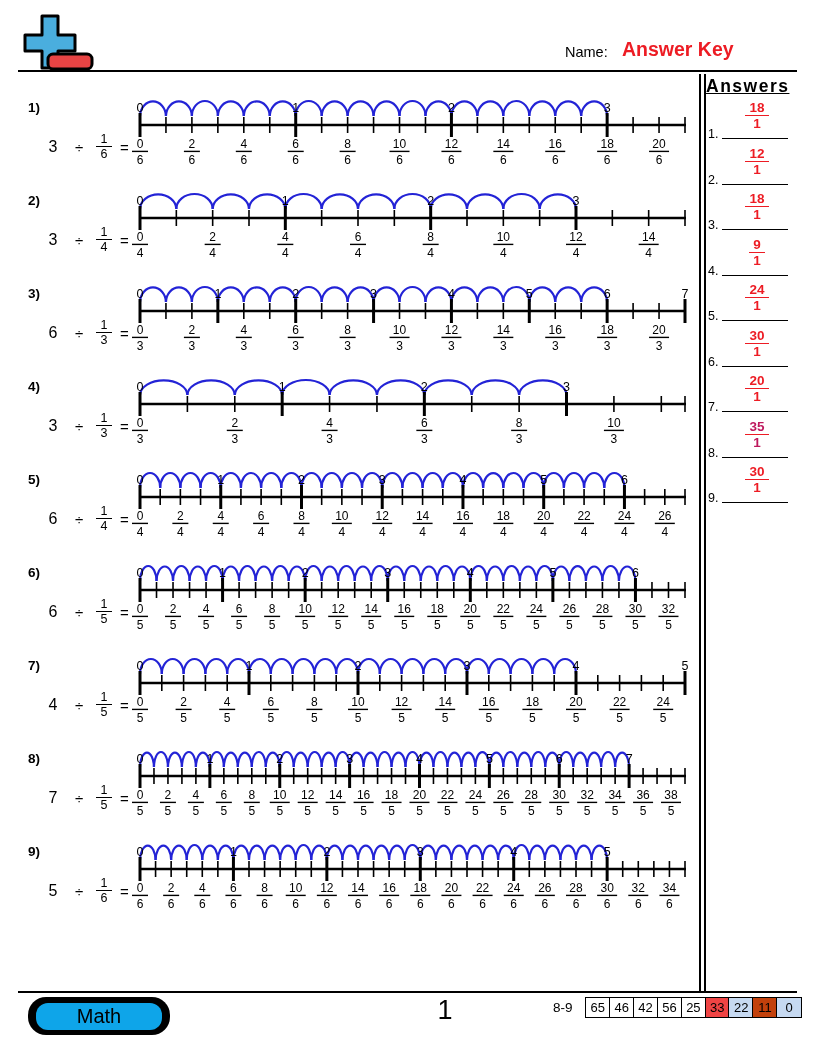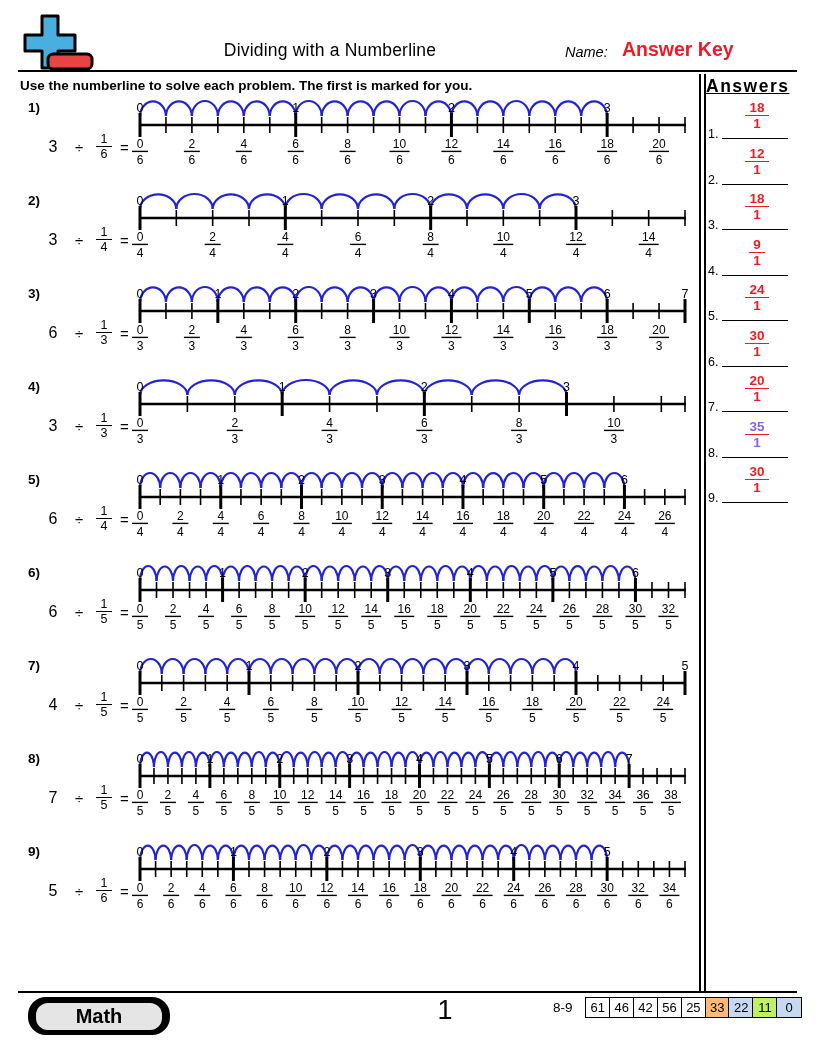--- a/index.html
+++ b/index.html
@@ -3,21 +3,21 @@
 <meta charset="utf-8">
 <style>
   html,body{margin:0;padding:0;background:#fff;}
   .page{position:relative;width:816px;height:1056px;background:#fff;overflow:hidden;
         font-family:"Liberation Sans",sans-serif;color:#000;}
 
   
   .logo{position:absolute;left:18px;top:12px;width:100px;height:75px;z-index:3;}
   .title{position:absolute;left:160px;top:40px;width:340px;text-align:center;
          font-size:17.5px;letter-spacing:.2px;}
-  .name-label{position:absolute;left:565px;top:44px;font-size:14.5px;font-style:italic;}
+  .name-label{position:absolute;left:565px;top:44px;font-size:14.5px;}
   .name-value{position:absolute;left:622px;top:38px;font-size:19.5px;font-weight:bold;color:#ed1c24;}
   .rule{position:absolute;left:18px;top:70px;width:779px;border-top:2.8px solid #000;}
   .instructions{position:absolute;left:20px;top:78px;font-size:13.5px;font-weight:bold;}
 
   
   .answers-border{position:absolute;left:699px;top:74px;width:2.5px;height:919px;
                   border-left:2px solid #000;border-right:2px solid #000;}
   .answers-title{position:absolute;left:706px;top:76px;width:106px;
                  font-size:17.5px;font-weight:bold;text-decoration:underline;letter-spacing:1.5px;}
   .ans-item{position:absolute;left:700px;width:116px;height:42px;}
@@ -39,22 +39,22 @@
   .expr .e-frac .fnum{display:inline-block;border-bottom:1.5px solid #000;padding:0 4.5px;}
   .expr .e-frac .fden{display:block;}
   .expr .e-eq{position:absolute;left:82px;top:8px;font-size:15px;}
   svg.numberline{position:absolute;left:130px;top:0;}
   svg.numberline text{font-family:"Liberation Sans",sans-serif;fill:#000;}
 
   
   .footer-rule{position:absolute;left:18px;top:991px;width:779px;border-top:2.2px solid #000;}
   .math-badge{position:absolute;left:28px;top:997px;width:142px;height:38px;background:#000;
               border-radius:18px;display:flex;align-items:center;justify-content:center;}
-  .math-badge-inner{background:#e5e5e5;border-radius:12px;width:126px;height:27px;display:flex;
-              align-items:center;justify-content:center;font-size:20px;font-weight:bold;}
+  .math-badge-inner{background:#0ea5e9;border-radius:12px;width:126px;height:27px;display:flex;
+              align-items:center;justify-content:center;font-size:20px;font-weight:normal;}
   .site{position:absolute;left:176px;top:1010px;font-size:15.5px;}
   .page-num{position:absolute;left:425px;top:995px;width:40px;text-align:center;font-size:27px;}
   .score-label{position:absolute;left:553px;top:1000px;font-size:13.5px;}
   .score-cells{position:absolute;left:585px;top:997px;display:flex;}
   .score-cell{width:23.5px;height:19px;border:1.6px solid #000;margin-left:-1.6px;
               display:flex;align-items:center;justify-content:center;font-size:13px;background:#fff;}
   .score-cell:first-child{margin-left:0;}
   .score-cell.hl{background:#c6d9f1;}
 </style>
 </head>
@@ -64,24 +64,22 @@
 
   <div class="rule"></div>
 
   <div class="logo">
     <svg width="100" height="75" viewBox="0 0 100 75">
       <path id="logo-plus" d="M24 4 H40 V23 H57 V39 H40 V56 H24 V39 H7 V23 H24 Z" stroke="#000" stroke-width="3" stroke-linejoin="round" fill="#4aaede"></path>
       <rect id="logo-minus" x="30" y="42" width="44" height="15" rx="5" stroke="#000" stroke-width="3" fill="#e84444"></rect>
     </svg>
   </div>
 
-  <div class="title">Dividing with a Numberline</div>
   <div class="name-label">Name:</div>
   <div class="name-value">Answer Key</div>
-  <div class="instructions">Use the numberline to solve each problem. The first is marked for you.</div>
 
   <div class="answers-border"></div>
   <div class="answers-title">Answers</div>
   <div id="answers-list">
       <div class="ans-item" style="top: 100px;">
         <span class="ans-num">1.</span>
         <span class="ans-frac" style="color: rgb(237, 28, 36);"><span class="fnum">18</span><span class="fden">1</span></span>
         <span class="ans-line"></span>
       </div>
       <div class="ans-item" style="top: 145.5px;">
@@ -109,21 +107,21 @@
         <span class="ans-frac" style="color: rgb(237, 28, 36);"><span class="fnum">30</span><span class="fden">1</span></span>
         <span class="ans-line"></span>
       </div>
       <div class="ans-item" style="top: 373px;">
         <span class="ans-num">7.</span>
         <span class="ans-frac" style="color: rgb(237, 28, 36);"><span class="fnum">20</span><span class="fden">1</span></span>
         <span class="ans-line"></span>
       </div>
       <div class="ans-item" style="top: 418.5px;">
         <span class="ans-num">8.</span>
-        <span class="ans-frac" style="color: #8b5cf6;"><span class="fnum">35</span><span class="fden">1</span></span>
+        <span class="ans-frac" style="color: #be185d;"><span class="fnum">35</span><span class="fden">1</span></span>
         <span class="ans-line"></span>
       </div>
       <div class="ans-item" style="top: 464px;">
         <span class="ans-num">9.</span>
         <span class="ans-frac" style="color: rgb(237, 28, 36);"><span class="fnum">30</span><span class="fden">1</span></span>
         <span class="ans-line"></span>
       </div>
     </div>
 
   <div id="problems">
@@ -1096,24 +1094,24 @@
       </div>
     </div>
 
   <div class="footer-rule"></div>
   <div class="math-badge">
     <span class="math-badge-inner">Math</span>
   </div>
   <div class="page-num">1</div>
   <div class="score-label">8-9</div>
   <div class="score-cells" id="score-cells">
-      <div class="score-cell">61</div>
+      <div class="score-cell">65</div>
       <div class="score-cell">46</div>
       <div class="score-cell">42</div>
       <div class="score-cell">56</div>
       <div class="score-cell">25</div>
-      <div class="score-cell hl" style="background: #fdba74;">33</div>
+      <div class="score-cell hl" style="background: #ef4444;">33</div>
       <div class="score-cell hl" style="background: rgb(198, 217, 241);">22</div>
-      <div class="score-cell hl" style="background: #bef264;">11</div>
+      <div class="score-cell hl" style="background: #c2410c;">11</div>
       <div class="score-cell hl" style="background: rgb(198, 217, 241);">0</div>
     </div>
 
 </div>
 
 </body></html>

